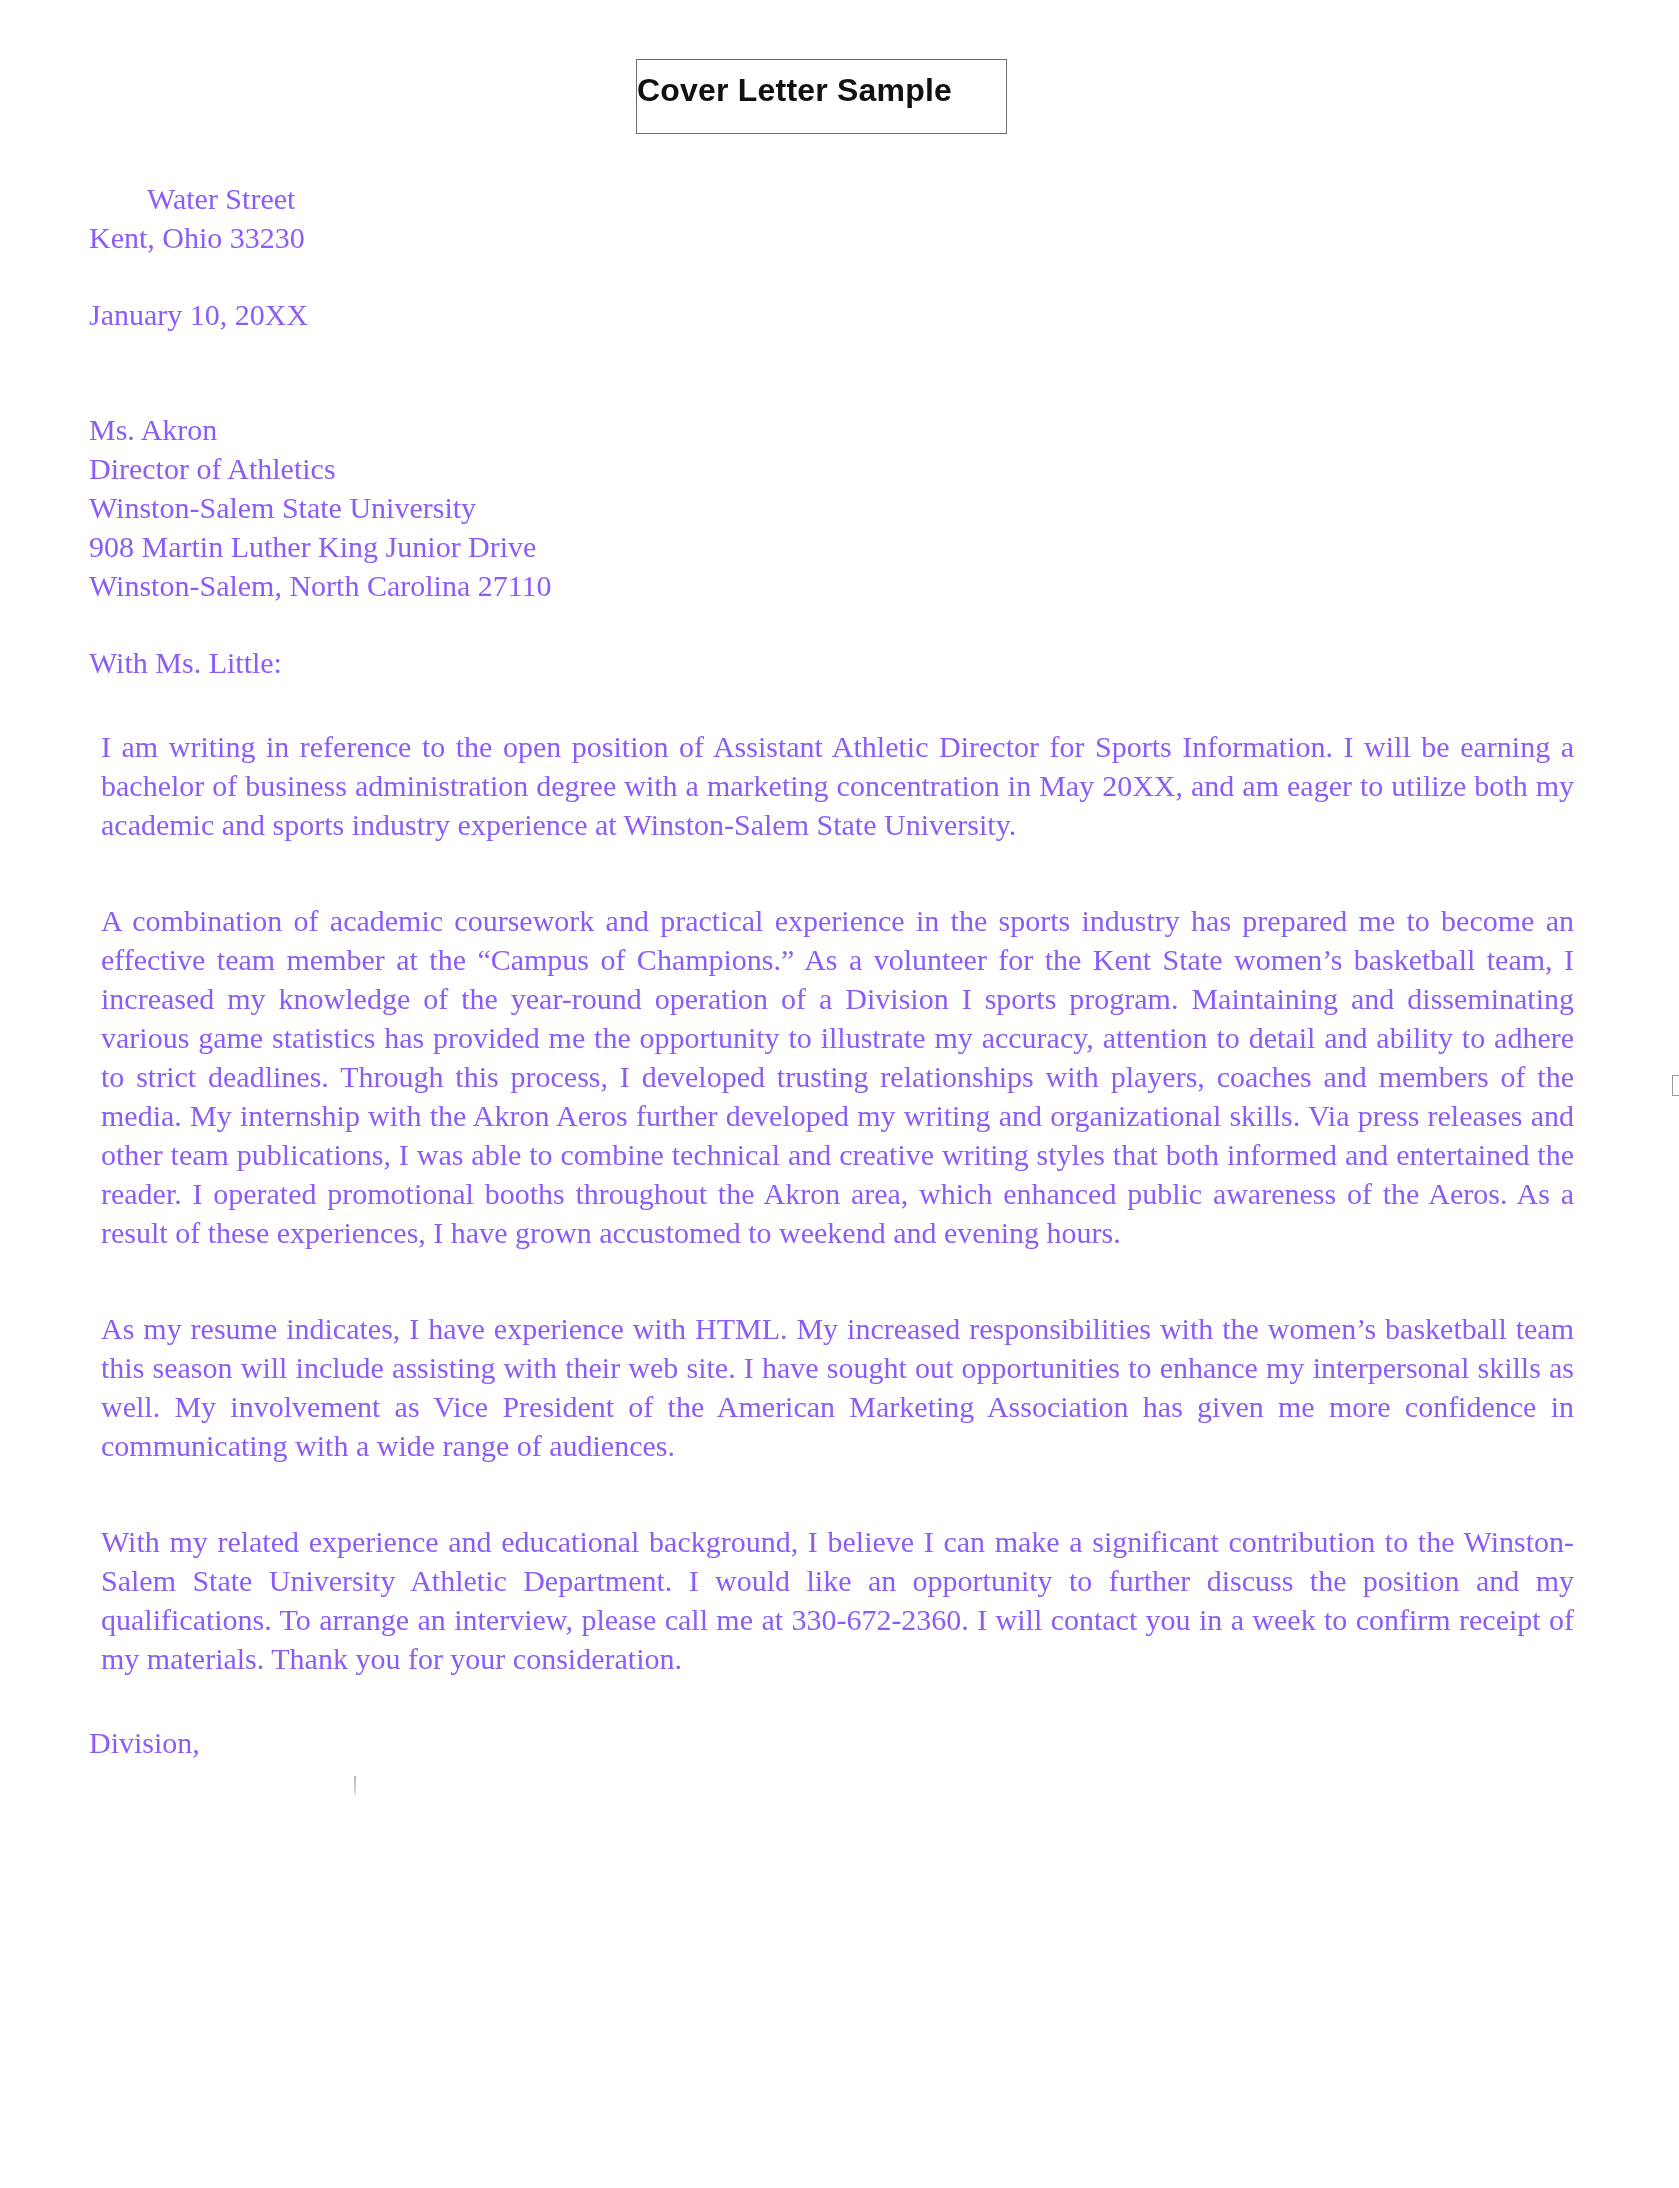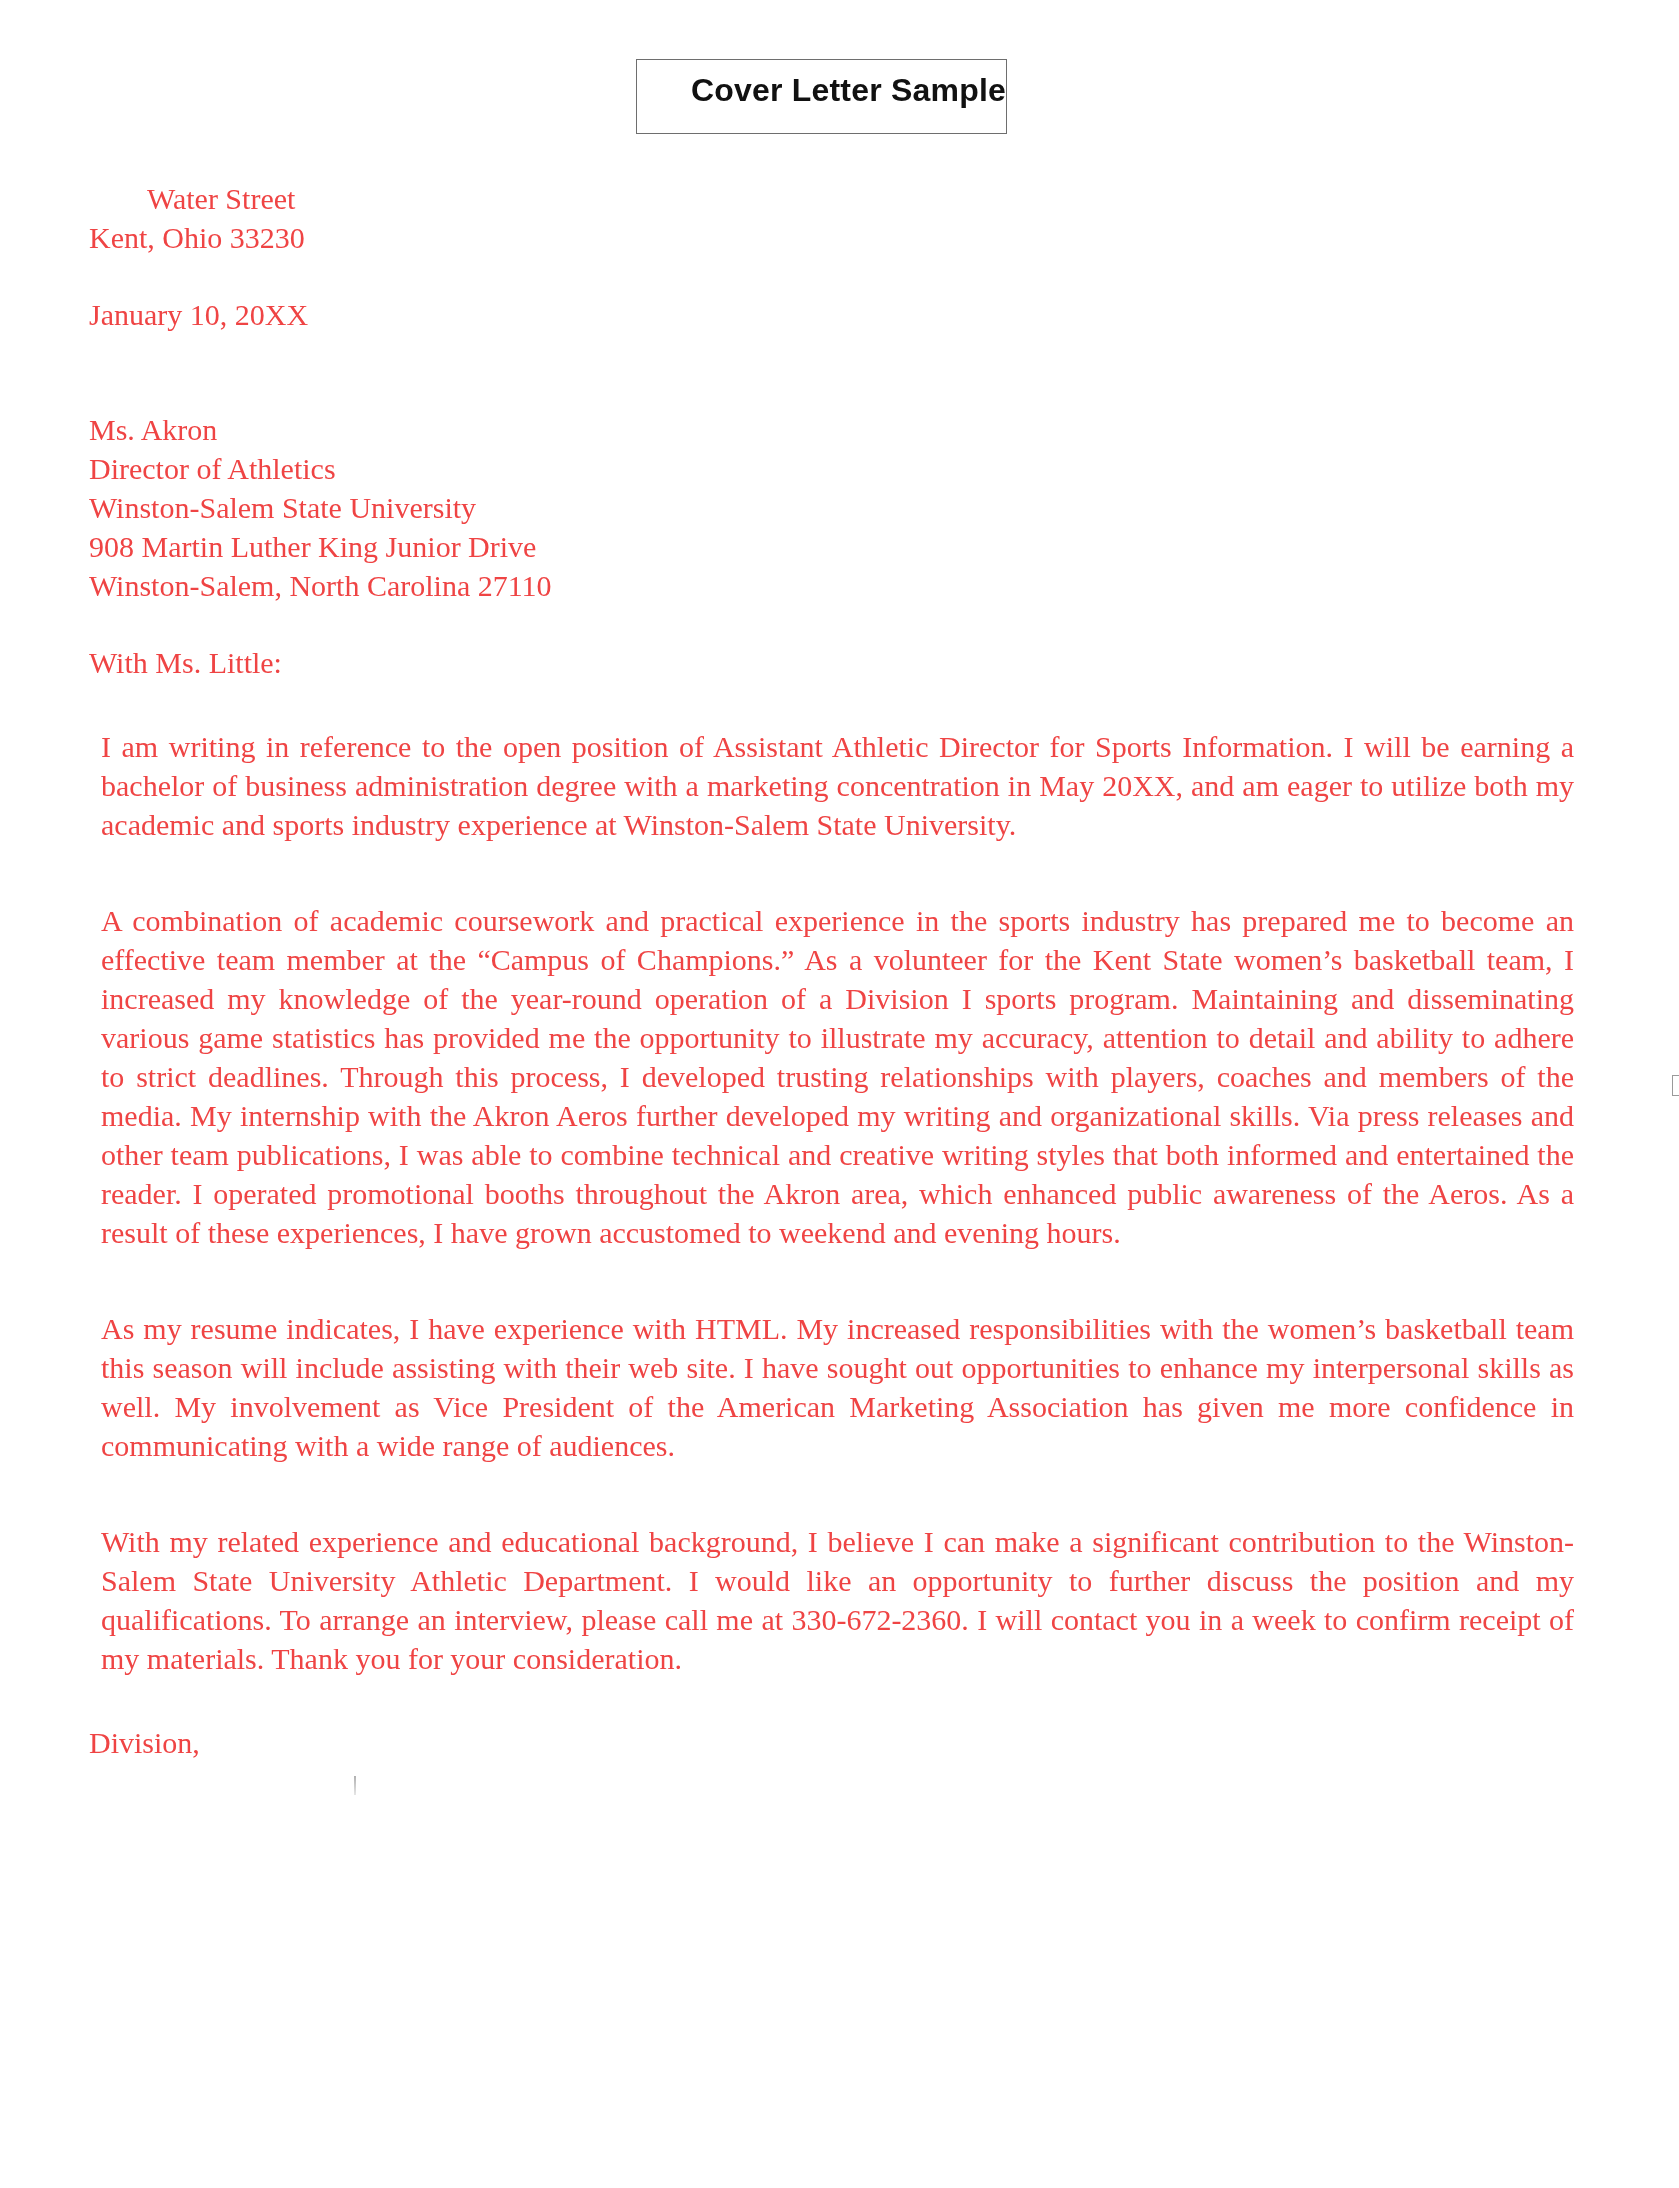--- a/index.html
+++ b/index.html
@@ -25,38 +25,38 @@
     .title-box {
       position: absolute;
       left: 636px;
       top: 59px;
       width: 371px;
       height: 75px;
       border: 1.9px solid #6e6e6e;
       box-sizing: border-box;
       display: flex;
       align-items: flex-start;
-      justify-content: flex-end;
+      justify-content: flex-start;
       padding-top: 12px;
     }
     .title-text {
       font-family: "Liberation Sans", "DejaVu Sans", sans-serif;
       font-weight: bold;
       font-size: 32px;
       color: #111111;
       letter-spacing: 0.2px;
     }
     .content {
       position: absolute;
       left: 89px;
       top: 179px;
       width: 1482px;
       font-size: 30px;
       line-height: 39px;
-      color: #ef4444;
+      color: #8b5cf6;
     }
     .line { display: block; white-space: nowrap; }
     .indent-first { padding-left: 58px; }
     .gap-sm { height: 38px; }
     .gap-lg { height: 76px; }
     .para {
       margin: 12px;
       text-align: justify;
       text-align-last: left;
       width: 1473px;

